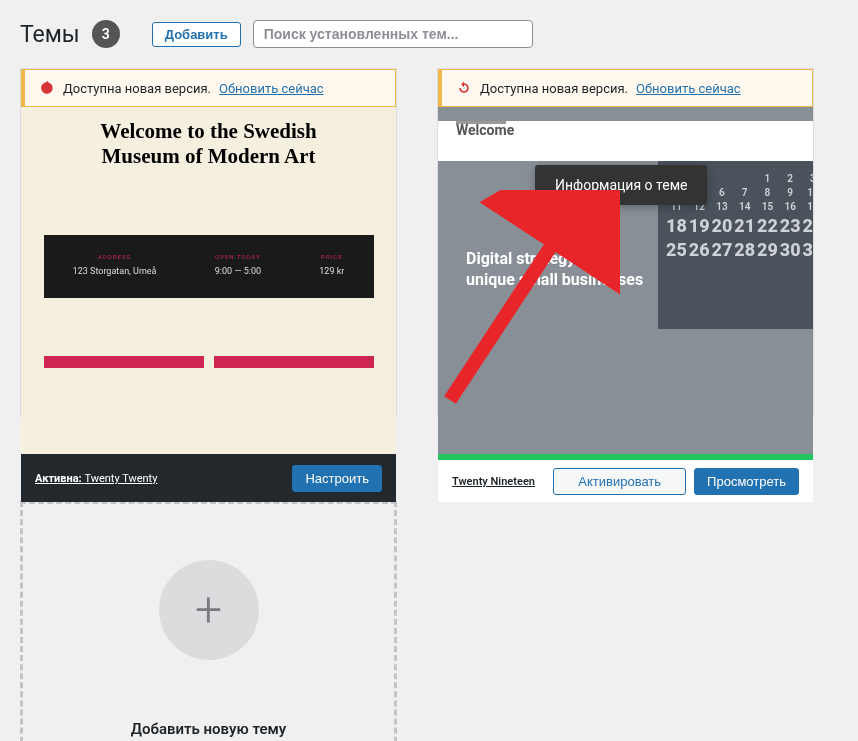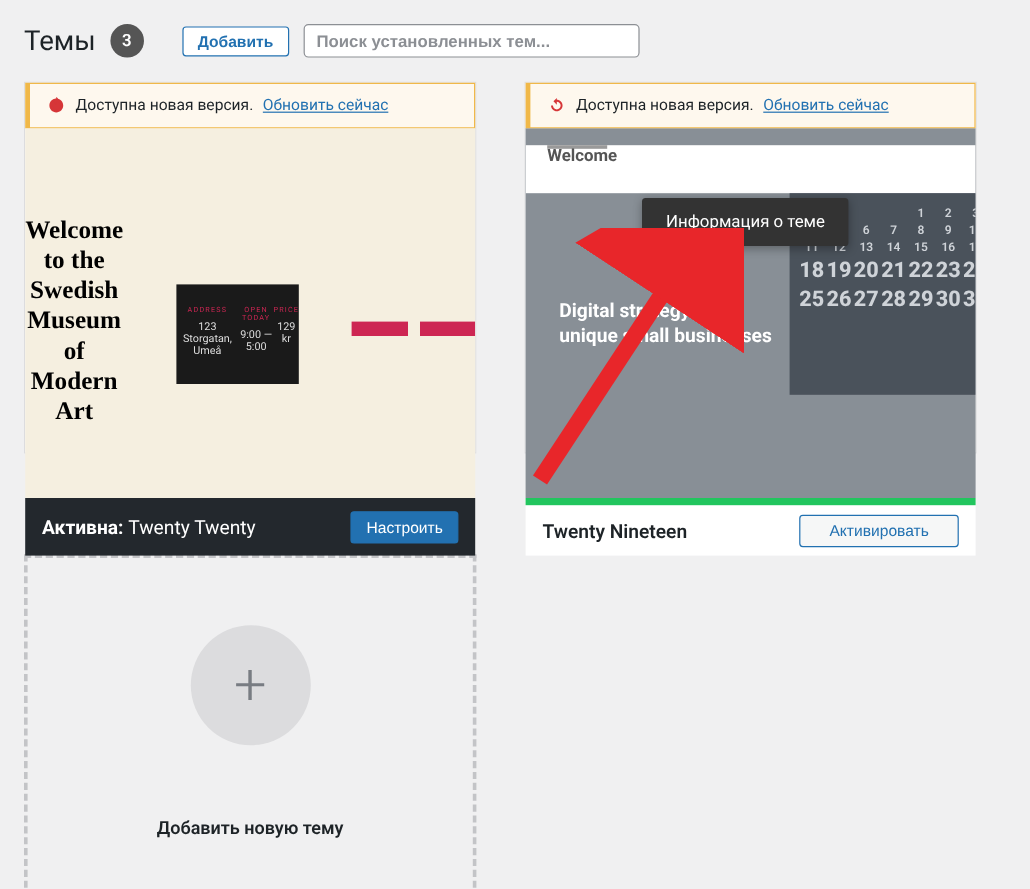--- a/index.html
+++ b/index.html
@@ -90,21 +90,21 @@
     .theme-preview {
       height: 208px;
       position: relative;
       overflow: hidden;
     }
     
     .tt-preview {
       background: #f5efe0;
       height: 100%;
       display: flex;
-      flex-direction: row;
+      flex-direction: column;
       align-items: center;
       padding-top: 12px;
       gap: 44px;
     }
     .tt-title {
       font-family: Georgia, serif;
       font-weight: 800;
       font-size: 21px;
       color: #000;
       text-align: center;
@@ -194,23 +194,24 @@
     }
     .theme-footer.active-footer {
       background: #23282d;
       color: #fff;
     }
     .theme-footer.inactive-footer {
       background: #fff;
       border-top: 6px solid #22c55e;
     }
     .theme-name {
-      font-size: 16px;
+      font-size: 11px;
       font-weight: 600;
       color: #1d2327;
+      text-decoration: underline;
     }
     .active-footer .theme-name { color: #fff; }
     .active-label { font-weight: 700; }
     .active-label-normal { font-weight: 400; }
     .btn-primary {
       background: #2271b1;
       color: #fff;
       border: 1px solid #2271b1;
       padding: 5px 12px;
       font-size: 13px;
@@ -391,20 +392,21 @@
             <div class="big">29</div>
             <div class="big">30</div>
             <div class="big">31</div>
           </div>
       </div>
     </div>
     <div class="theme-footer inactive-footer">
       <span class="theme-name">Twenty Nineteen</span>
       <div class="footer-actions">
         <button class="btn-secondary">Активировать</button>
+        <button class="btn-primary">Просмотреть</button>
       </div>
     </div>
   </div>
 
   <div class="add-theme-card">
     <div class="plus-circle">
       <span class="plus-icon">+</span>
     </div>
     <span class="add-theme-label">Добавить новую тему</span>
   </div>

